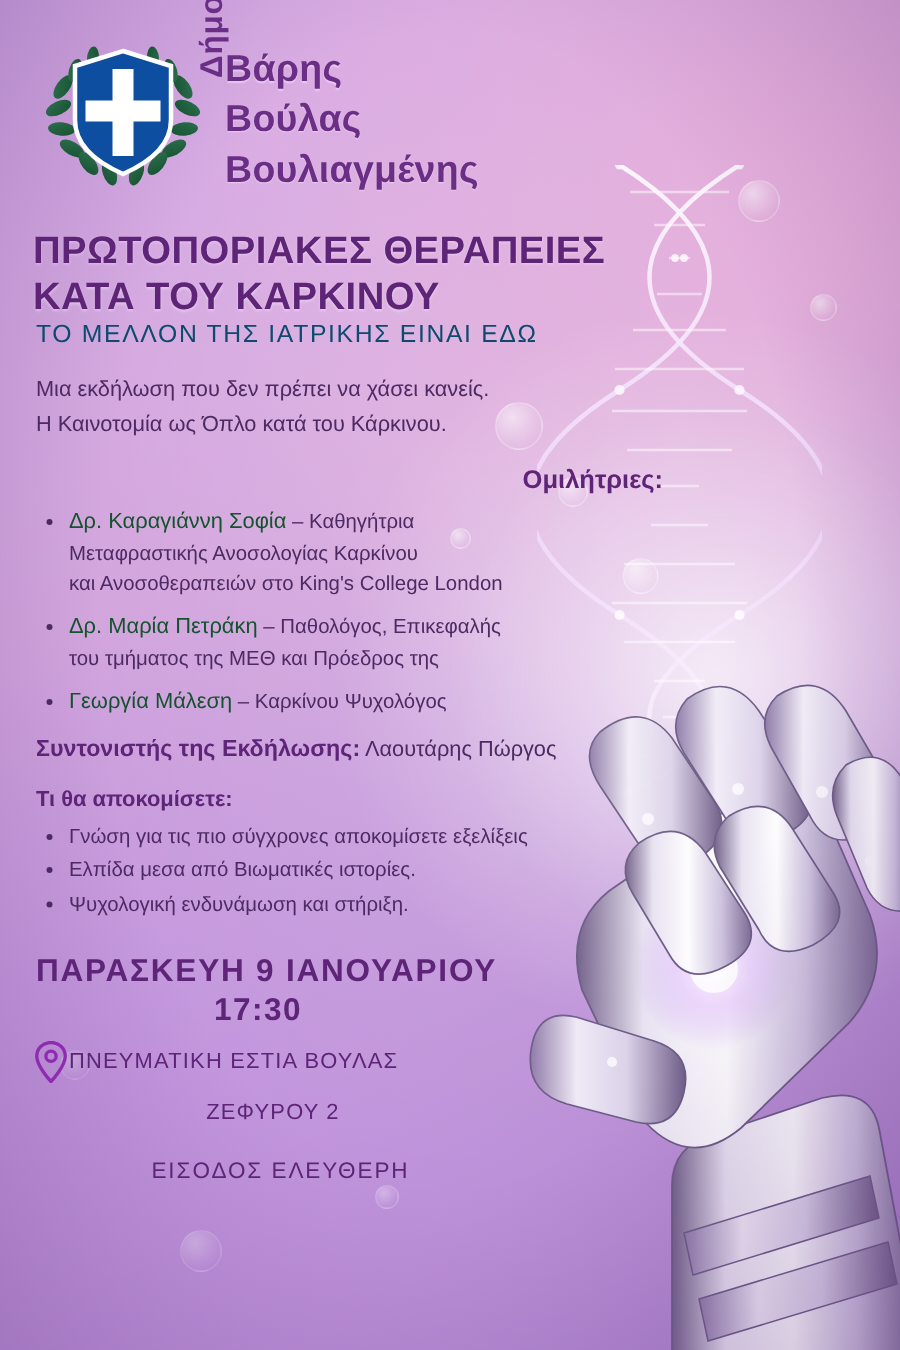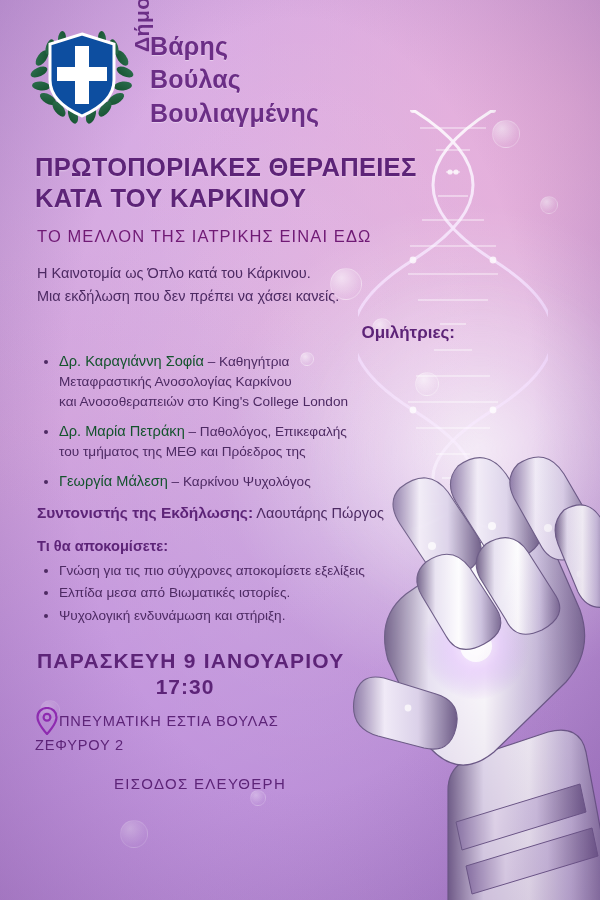--- a/index.html
+++ b/index.html
@@ -110,36 +110,36 @@
     font-size: 21px;
     font-weight: bold;
     transform: rotate(-90deg);
     transform-origin: left top;
     letter-spacing: 0.5px;
   }
 
   
   .content {
     position: absolute;
-    left: 35px;
+    left: 22px;
     top: 152px;
     width: 420px;
   }
 
   .title {
     color: #5d2478;
     font-size: 25.5px;
     font-weight: bold;
     line-height: 1.22;
     letter-spacing: 0.3px;
     text-shadow: 0 1px 2px rgba(255,255,255,0.35);
   }
   .subtitle {
-    margin-top: 13px;
-    color: #701a75;
+    margin-top: 0;
+    color: #0c4a6e;
     font-size: 16.5px;
     letter-spacing: 1.1px;
     padding-left: 2px;
   }
 
   .intro {
     margin-top: 16px;
     color: #4d2a63;
     font-size: 14.5px;
     line-height: 1.55;
@@ -226,26 +226,26 @@
     flex: none;
     width: 24px;
     height: 28px;
   }
   .venue {
     color: #5d2478;
     font-size: 14.6px;
     letter-spacing: 0.8px;
   }
   .venue-2 {
-    margin-top: 2px;
+    margin-top: 12px;
     color: #5d2478;
     font-size: 14.6px;
     letter-spacing: 0.8px;
     width: 320px;
-    text-align: left;
+    text-align: center;
   }
   .free {
     margin-top: 22px;
     color: #5d2478;
     font-size: 15px;
     letter-spacing: 1.3px;
     width: 330px;
     text-align: center;
   }
 </style>
@@ -420,22 +420,22 @@
   <div class="content">
 
     <div class="title">
       <div>ΠΡΩΤΟΠΟΡΙΑΚΕΣ ΘΕΡΑΠΕΙΕΣ</div>
       <div>ΚΑΤΑ ΤΟΥ ΚΑΡΚΙΝΟΥ</div>
     </div>
 
     <div class="subtitle">ΤΟ ΜΕΛΛΟΝ ΤΗΣ ΙΑΤΡΙΚΗΣ ΕΙΝΑΙ ΕΔΩ</div>
 
     <div class="intro">
+      <div>Μια εκδήλωση που δεν πρέπει να χάσει κανείς.</div>
       <div>Η Καινοτομία ως Όπλο κατά του Κάρκινου.</div>
-      <div>Μια εκδήλωση που δεν πρέπει να χάσει κανείς.</div>
     </div>
 
     <div class="section-head">Ομιλήτριες:</div>
 
     <ul class="speakers">
       <li>
         <span class="nm">Δρ. Καραγιάννη Σοφία</span><span> – Καθηγήτρια</span><br>
         <span>Μεταφραστικής Ανοσολογίας Καρκίνου</span><br>
         <span>και Ανοσοθεραπειών στο King's College London</span>
       </li>

